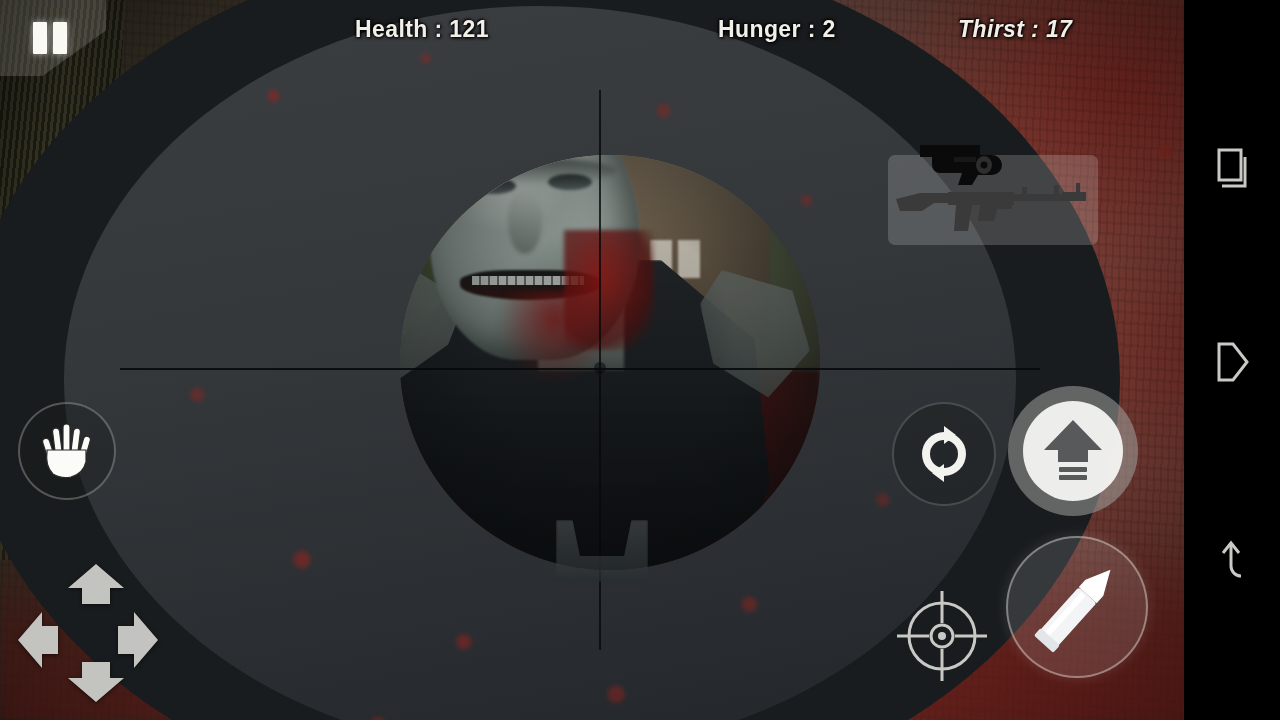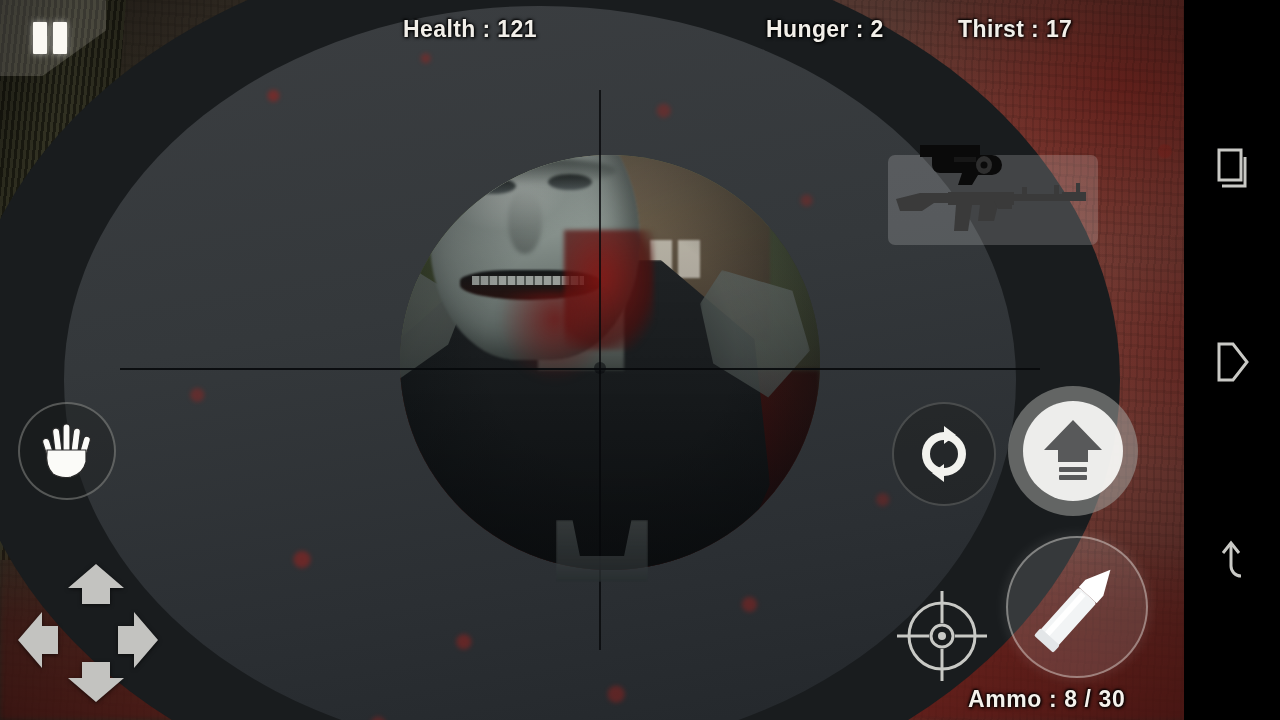--- a/index.html
+++ b/index.html
@@ -204,25 +204,24 @@
     background:linear-gradient(180deg,rgba(140,148,146,.35),rgba(40,46,48,.85));
     clip-path:polygon(0 0,18% 0,26% 58%,74% 58%,82% 0,100% 0,100% 100%,0 100%);
     filter:blur(1.1px);opacity:.9;
   }
 
   
   .hud-stat{
     position:absolute;top:16px;color:#f2efe9;font-size:23px;font-weight:bold;
     letter-spacing:.4px;text-shadow:0 0 4px rgba(0,0,0,.95),1px 1px 3px rgba(0,0,0,.95),-1px -1px 2px rgba(0,0,0,.8);
     white-space:nowrap;
-    margin-left:48px;
   }
   #stat-health{left:355px;}
   #stat-hunger{left:718px;}
-  #stat-thirst{left:910px;}
+  #stat-thirst{left:958px;font-style:italic;}
   .ammo{
     position:absolute;left:968px;top:686px;color:#f5f2ec;font-size:23px;font-weight:bold;
     letter-spacing:.6px;white-space:nowrap;
     text-shadow:0 0 4px rgba(0,0,0,.95),1px 1px 3px rgba(0,0,0,.95),-1px -1px 2px rgba(0,0,0,.85);
   }
 
   
   .pause-btn{
     position:absolute;left:0;top:0;width:106px;height:76px;
     background:rgba(236,232,228,.17);
@@ -341,21 +340,20 @@
 
   <div class="reticle-h"></div>
   <div class="reticle-v"></div>
   <div class="reticle-dot"></div>
   <div class="barrel-tip"></div>
 
   <div class="hud-stat" id="stat-health">Health : 121</div>
   <div class="hud-stat" id="stat-hunger">Hunger : 2</div>
   <div class="hud-stat" id="stat-thirst">Thirst : 17</div>
 
-  <div class="ammo">Ammo : 8 / 30</div>
 
   <div class="pause-btn">
     <div class="pause-bars">
       <div class="pause-bar"></div>
       <div class="pause-bar"></div>
     </div>
   </div>
 
   <div class="weapon-panel">
     <svg class="wp-pistol" viewBox="0 0 96 44">

